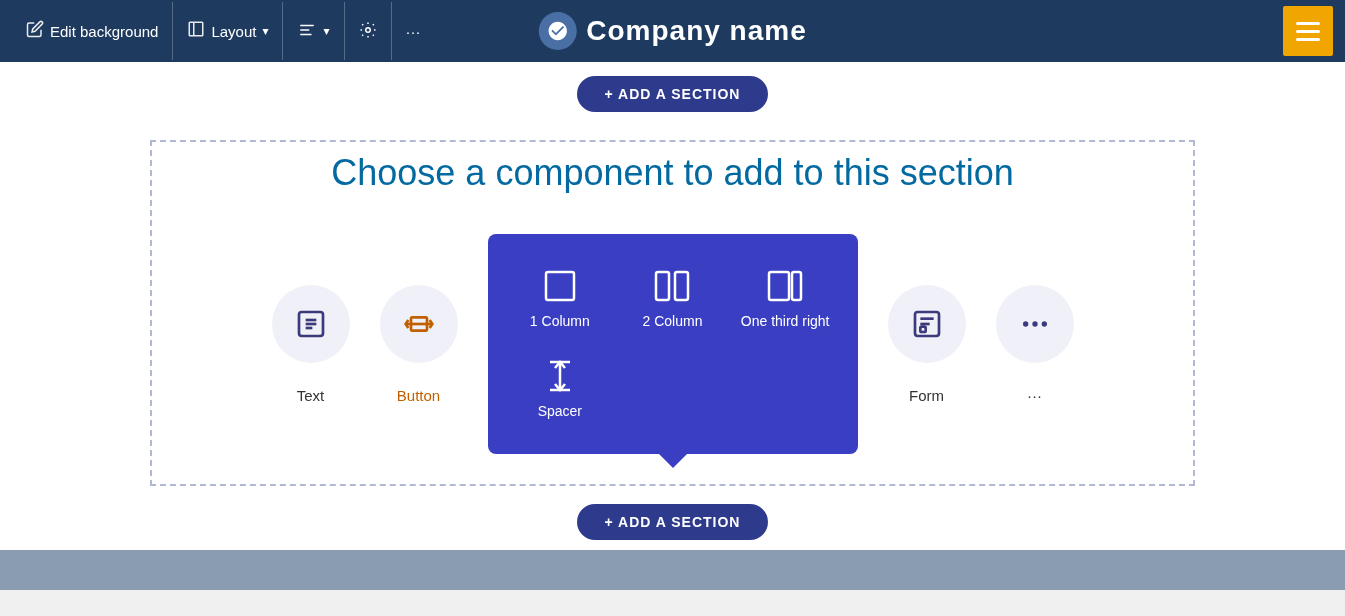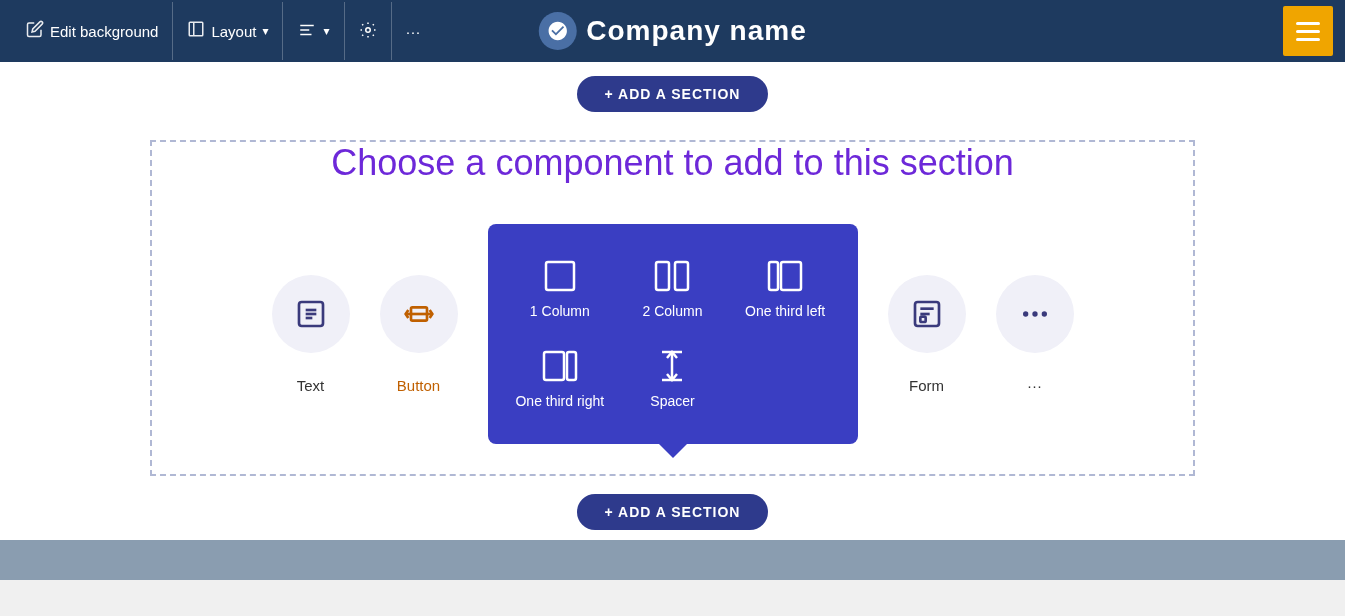--- a/index.html
+++ b/index.html
@@ -131,24 +131,24 @@
       background: white;
       display: flex;
       flex-direction: column;
       align-items: center;
       justify-content: center;
     }
 
     .section-title {
       font-size: 36px;
       font-weight: 300;
-      color: #6d28d9;
+      color: #0369a1;
       text-align: left;
       margin-bottom: 40px;
-      margin-top: 0;
+      margin-top: 10px;
     }
 
     
     .component-row {
       display: flex;
       align-items: center;
       justify-content: center;
       gap: 30px;
       padding: 0 40px 30px;
       width: 100%;
@@ -357,27 +357,20 @@
         <div class="layout-item">
           <svg class="layout-svg" viewBox="0 0 36 36" fill="none" stroke="white" stroke-width="2.5">
             <rect x="2" y="4" width="13" height="28" rx="2"></rect>
             <rect x="21" y="4" width="13" height="28" rx="2"></rect>
           </svg>
           <span class="layout-label">2 Column</span>
         </div>
 
         <div class="layout-item">
           <svg class="layout-svg" viewBox="0 0 36 36" fill="none" stroke="white" stroke-width="2.5">
-            <rect x="2" y="4" width="9" height="28" rx="2"></rect>
-            <rect x="14" y="4" width="20" height="28" rx="2"></rect>
-          </svg>
-          <span class="layout-label">One third left</span>
-        </div>
-        <div class="layout-item">
-          <svg class="layout-svg" viewBox="0 0 36 36" fill="none" stroke="white" stroke-width="2.5">
             <rect x="2" y="4" width="20" height="28" rx="2"></rect>
             <rect x="25" y="4" width="9" height="28" rx="2"></rect>
           </svg>
           <span class="layout-label">One third right</span>
         </div>
         <div class="layout-item">
           <svg class="layout-svg" viewBox="0 0 36 36" fill="none" stroke="white" stroke-width="2.5">
             <line x1="18" y1="4" x2="18" y2="32"></line>
             <line x1="8" y1="4" x2="28" y2="4"></line>
             <line x1="8" y1="32" x2="28" y2="32"></line>

